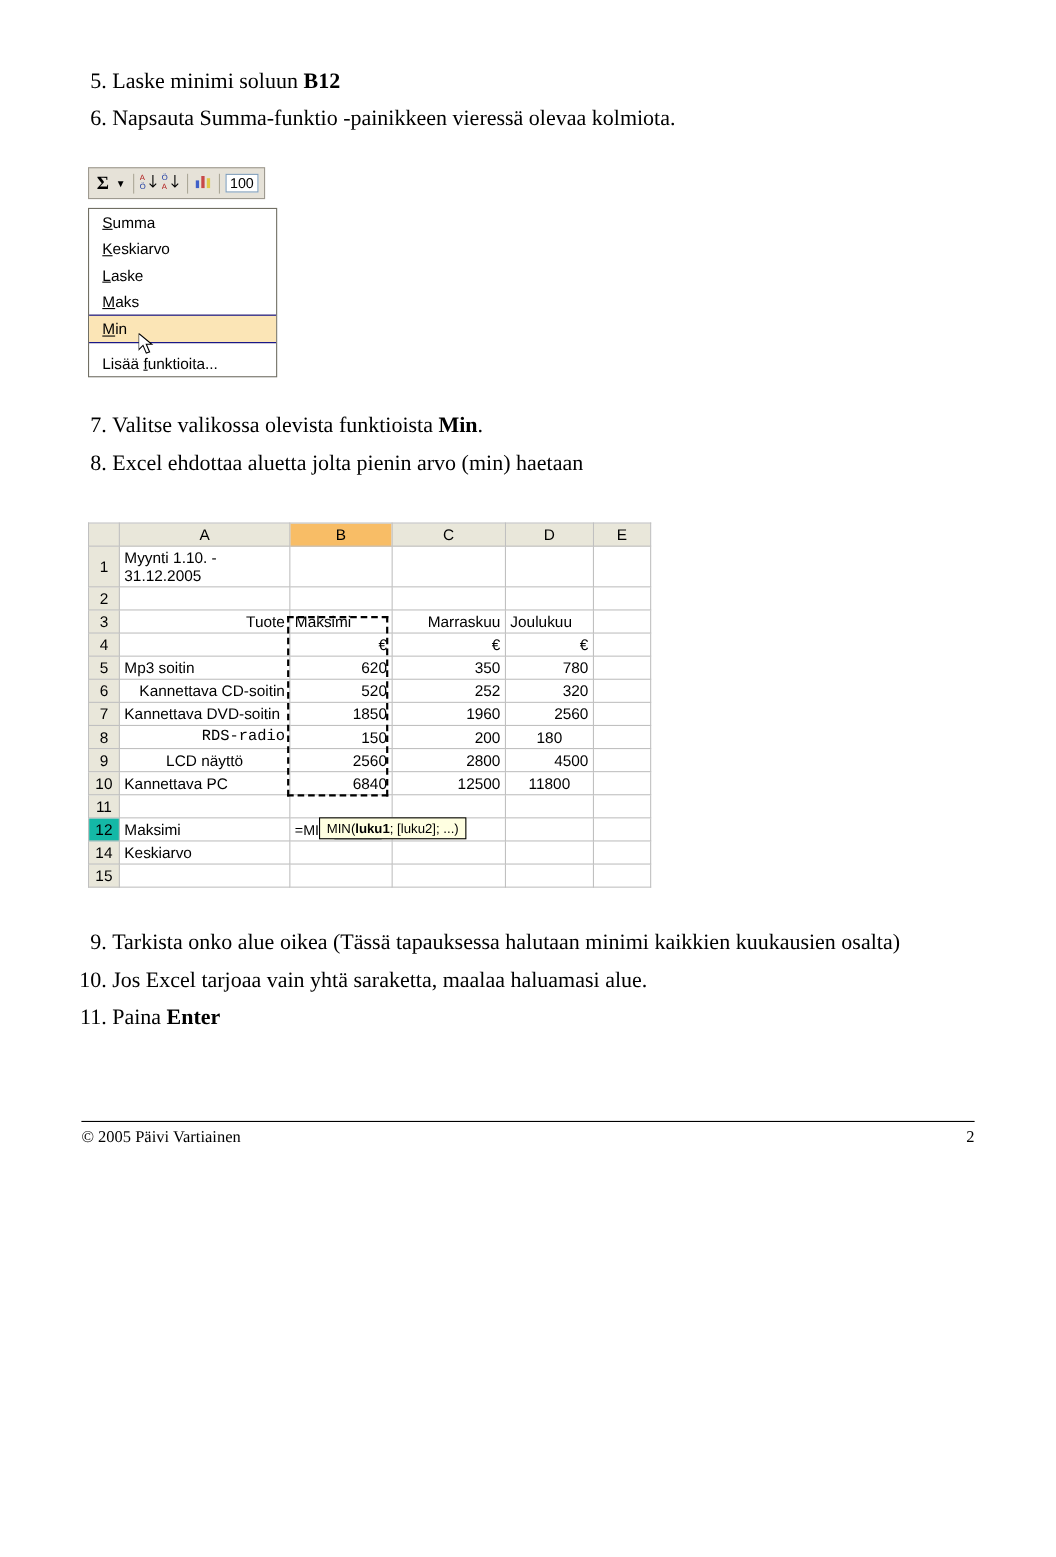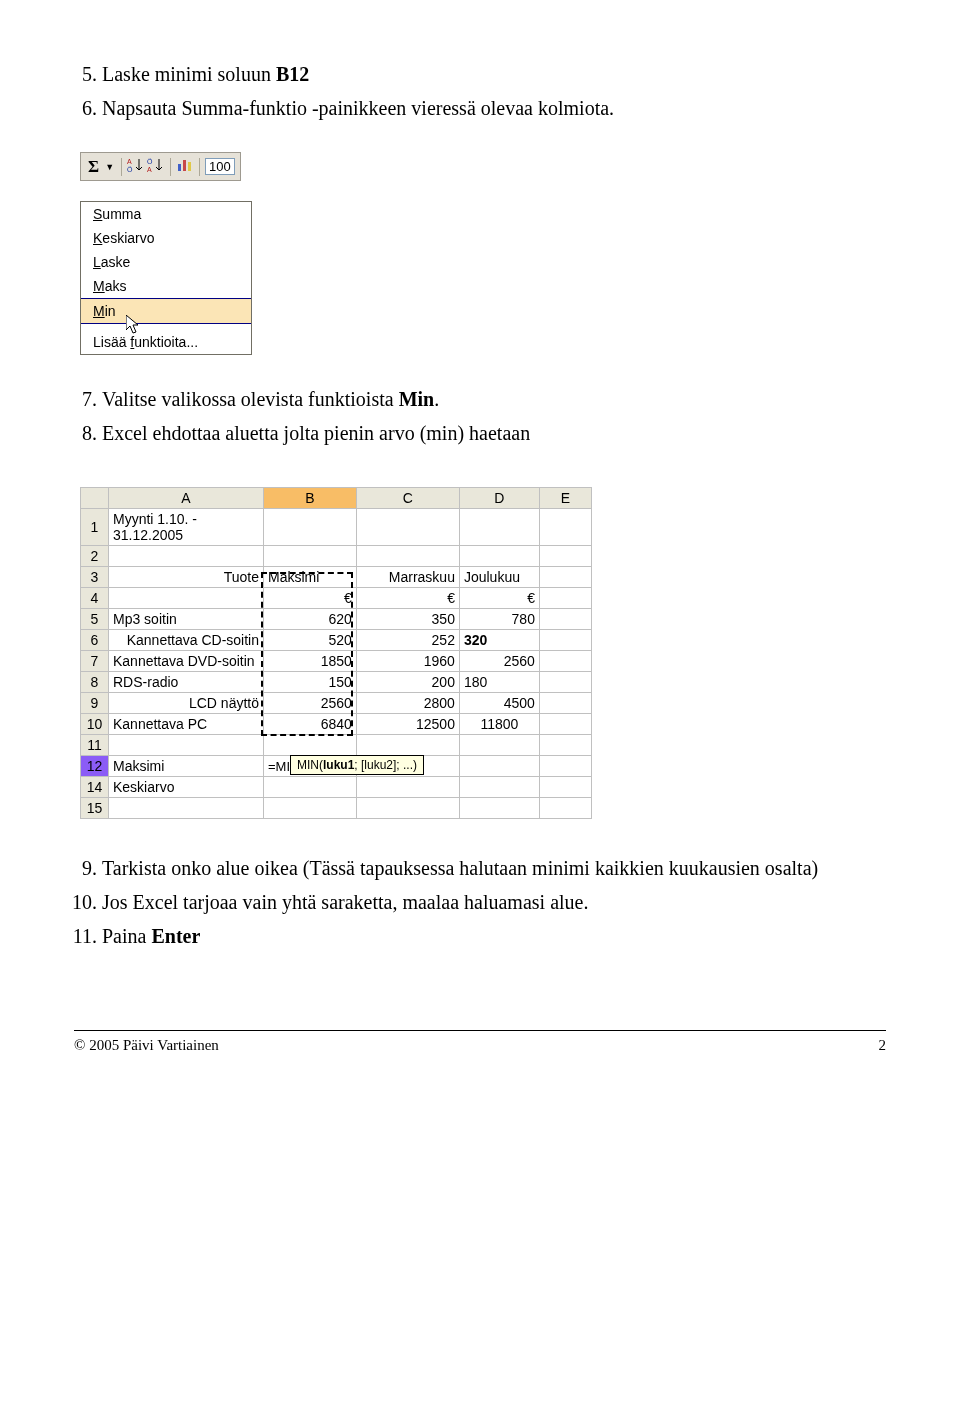--- a/index.html
+++ b/index.html
@@ -43,21 +43,21 @@
     background: #aca898;
     margin: 0 3px;
   }
   .autosum-dropdown {
     display: inline-block;
     background: #fff;
     border: 1px solid #716f64;
     font-family: Tahoma, Arial, sans-serif;
     font-size: 14px;
     min-width: 170px;
-    margin-top: 20px;
+    margin-top: 8px;
   }
   .autosum-dropdown .menu-item {
     padding: 4px 14px 4px 12px;
     cursor: default;
   }
   .autosum-dropdown .menu-item.highlighted {
     background: #fbe5b6;
     border-top: 1px solid #000083;
     border-bottom: 1px solid #000083;
     position: relative;
@@ -90,21 +90,21 @@
   }
   .excel-grid th.row {
     width: 28px;
     text-align: center;
   }
   .excel-grid th.col-a { width: 155px; }
   .excel-grid th.col-b { width: 90px; background: #f8bd66; color:#000; }
   .excel-grid th.col-c { width: 75px; }
   .excel-grid th.col-d { width: 80px; }
   .excel-grid th.col-e { width: 52px; }
-  .excel-grid .rowhdr-sel { background: #8b5cf6; }
+  .excel-grid .rowhdr-sel { background: #14b8a6; }
   .excel-grid td.text { text-align: left; }
   .excel-grid td.num { text-align: right; }
   .formula-cell {
     font-family: Arial, sans-serif;
     font-size: 13px;
     text-align: left;
     padding: 0 2px;
     position: relative;
   }
   .marquee {
@@ -246,42 +246,42 @@
           <td class="num" style="text-align: right;">620</td>
           <td class="num" style="text-align: right;">350</td>
           <td class="num" style="text-align: right;">780</td>
           <td class="text"></td>
         </tr>
         <tr>
           <th class="row">6</th>
           <td class="text" style="text-align: right; margin-top: 12px;">Kannettava CD-soitin</td>
           <td class="num" style="text-align: right;">520</td>
           <td class="num" style="text-align: right;">252</td>
-          <td class="num" style="text-align: left; font-weight: bold;">320</td>
+          <td class="num" style="text-align: right;">320</td>
           <td class="text"></td>
         </tr>
         <tr>
           <th class="row">7</th>
           <td class="text" style="text-align: left;">Kannettava DVD-soitin</td>
           <td class="num" style="text-align: right;">1850</td>
           <td class="num" style="text-align: right;">1960</td>
           <td class="num" style="text-align: right;">2560</td>
           <td class="text"></td>
         </tr>
         <tr>
           <th class="row">8</th>
-          <td class="text" style="text-align: left;">RDS-radio</td>
+          <td class="text" style="text-align: right; font-family: Liberation Mono, monospace;">RDS-radio</td>
           <td class="num" style="text-align: right;">150</td>
           <td class="num" style="text-align: right;">200</td>
-          <td class="num" style="text-align: left;">180</td>
+          <td class="num" style="text-align: center;">180</td>
           <td class="text"></td>
         </tr>
         <tr>
           <th class="row">9</th>
-          <td class="text" style="text-align: right;">LCD näyttö</td>
+          <td class="text" style="text-align: center;">LCD näyttö</td>
           <td class="num" style="text-align: right;">2560</td>
           <td class="num" style="text-align: right;">2800</td>
           <td class="num" style="text-align: right;">4500</td>
           <td class="text"></td>
         </tr>
         <tr>
           <th class="row">10</th>
           <td class="text" style="text-align: left;">Kannettava PC</td>
           <td class="num" style="text-align: right;">6840</td>
           <td class="num" style="text-align: right;">12500</td>

